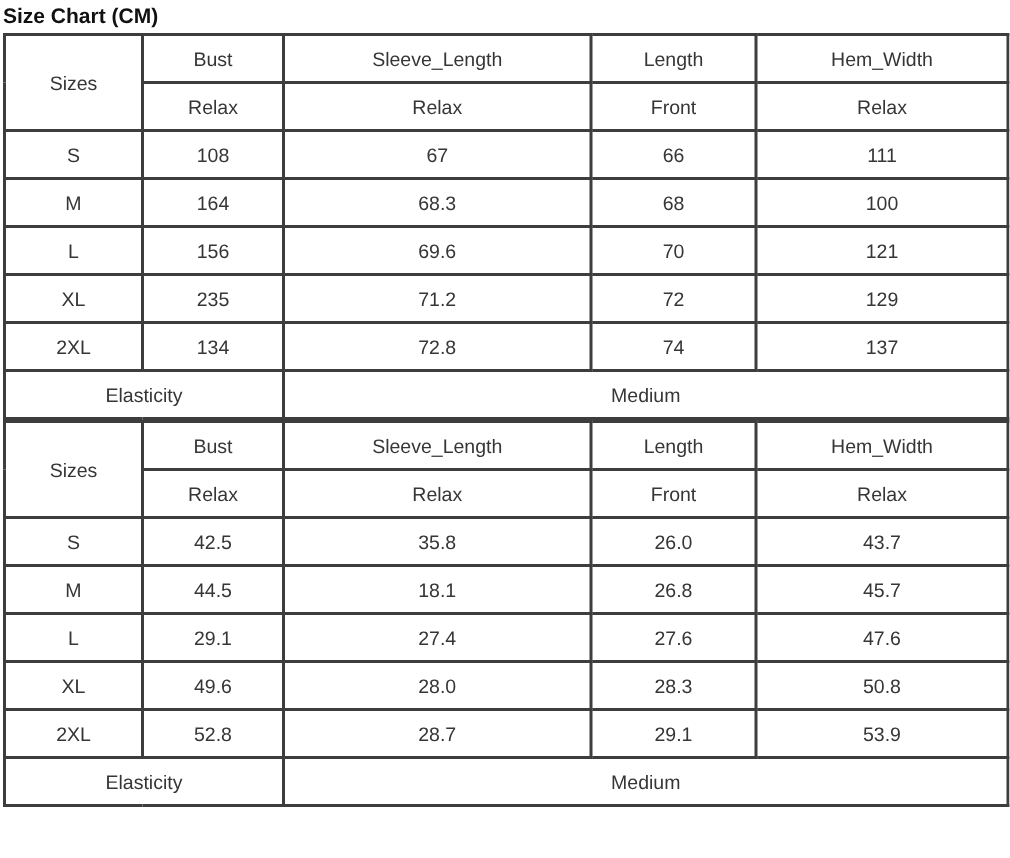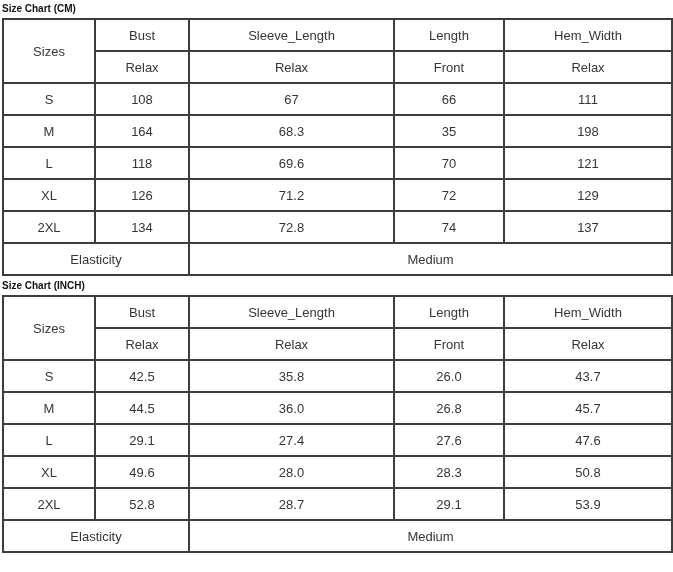--- a/index.html
+++ b/index.html
@@ -7,21 +7,21 @@
     padding: 0;
     background: var(--color-background, #ffffff);
   }
   body {
     width: 673px;
     font-family: "Liberation Sans", sans-serif;
     padding: 1px 2px;
     box-sizing: border-box;
   }
   .chart-title {
-    font-size: 10px;
+    font-size: 14px;
     font-weight: bold;
     color: var(--color-title, #111111);
     margin: 2px 0 4px 0;
     line-height: 1.1;
   }
   .chart-block + .chart-block .chart-title {
     margin-top: 4px;
   }
   table.size-table {
     border-collapse: collapse;
@@ -76,54 +76,53 @@
         <td>S</td>
         <td>108</td>
         <td>67</td>
         <td>66</td>
         <td>111</td>
       </tr>
       <tr>
         <td>M</td>
         <td>164</td>
         <td>68.3</td>
-        <td>35</td>
-        <td>198</td>
+        <td>68</td>
+        <td>100</td>
       </tr>
       <tr>
         <td>L</td>
-        <td>118</td>
+        <td>156</td>
         <td>69.6</td>
         <td>70</td>
         <td>121</td>
       </tr>
       <tr>
         <td>XL</td>
-        <td>126</td>
+        <td>235</td>
         <td>71.2</td>
         <td>72</td>
         <td>129</td>
       </tr>
       <tr>
         <td>2XL</td>
         <td>134</td>
         <td>72.8</td>
         <td>74</td>
         <td>137</td>
       </tr>
       <tr>
         <td colspan="2">Elasticity</td>
         <td colspan="3">Medium</td>
       </tr>
     </tbody>
   </table>
 </section>
 
 <section class="chart-block">
-  <h2 class="chart-title">Size Chart (INCH)</h2>
   <table class="size-table">
     <colgroup>
       <col class="col-sizes">
         <col class="col-bust">
         <col class="col-sleeve">
         <col class="col-length">
         <col class="col-hem">
     </colgroup>
     <tbody>
       <tr>
@@ -142,21 +141,21 @@
       <tr>
         <td>S</td>
         <td>42.5</td>
         <td>35.8</td>
         <td>26.0</td>
         <td>43.7</td>
       </tr>
       <tr>
         <td>M</td>
         <td>44.5</td>
-        <td>36.0</td>
+        <td>18.1</td>
         <td>26.8</td>
         <td>45.7</td>
       </tr>
       <tr>
         <td>L</td>
         <td>29.1</td>
         <td>27.4</td>
         <td>27.6</td>
         <td>47.6</td>
       </tr>

